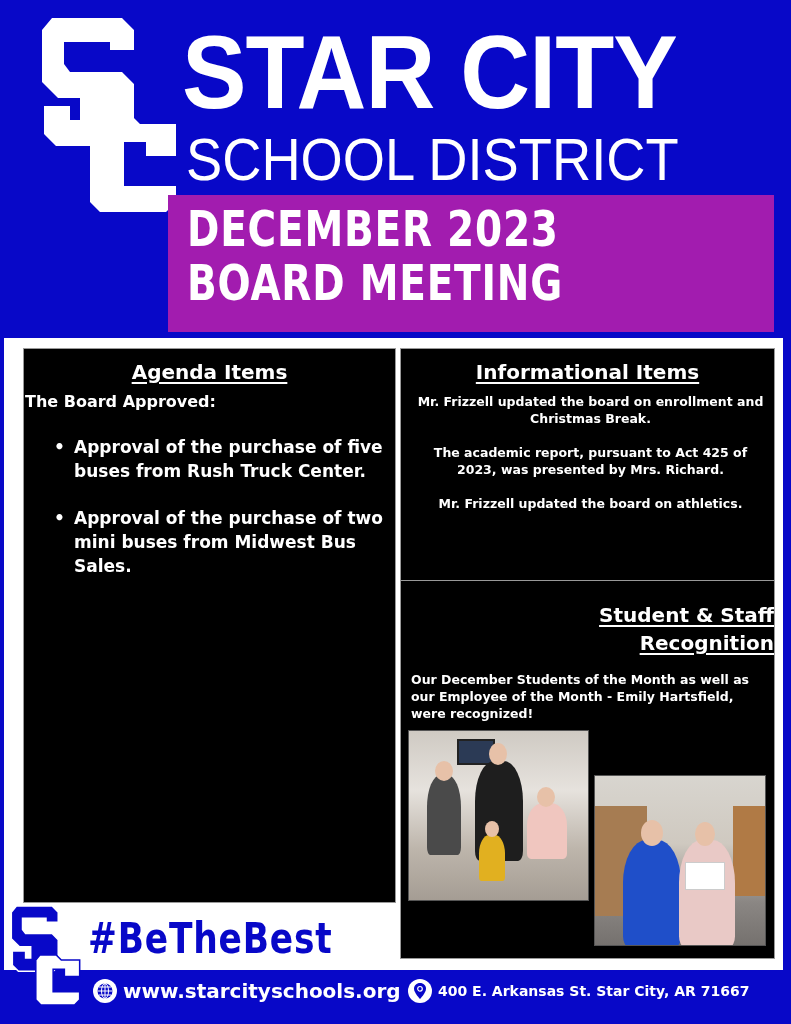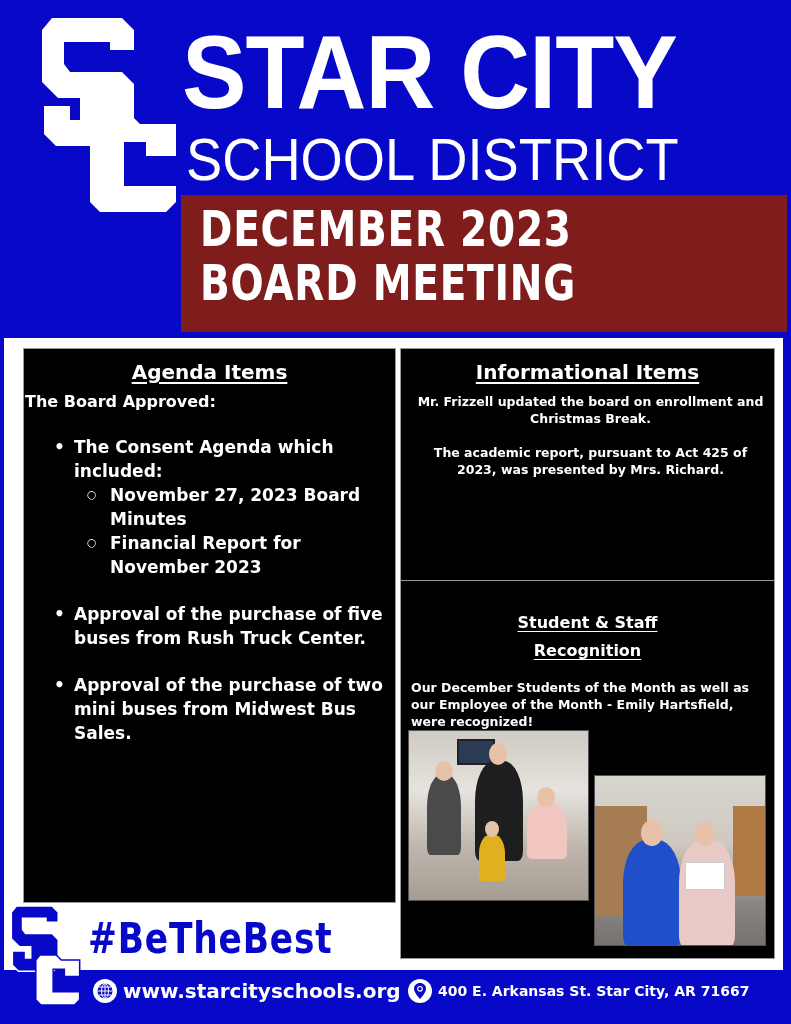--- a/index.html
+++ b/index.html
@@ -3,21 +3,21 @@
 <meta charset="utf-8">
 <style>
   * { box-sizing: border-box; margin: 0; padding: 0; }
   html, body { width: 791px; height: 1024px; overflow: hidden; }
   body { background: #0808c8; font-family: "DejaVu Sans", sans-serif; position: relative; color: #fff; }
 
   
   .logo-big { position: absolute; left: 40px; top: 16px; width: 140px; height: 196px; }
   .title-star { position: absolute; left: 182px; top: 22px; font-family: "Liberation Sans", sans-serif; font-weight: bold; font-size: 104px; letter-spacing: -1px; line-height: 100px; color: #fff; transform: scaleX(0.93); transform-origin: left top; white-space: nowrap; }
   .title-school { position: absolute; left: 186px; top: 128px; font-family: "Liberation Sans", sans-serif; font-weight: normal; font-size: 59px; line-height: 64px; color: #fff; letter-spacing: 0px; transform: scaleX(0.92); transform-origin: left top; white-space: nowrap; }
-  .banner { position: absolute; left: 181px; top: 195px; width: 606px; height: 137px; background: #7f1d1d; text-decoration: underline; }
+  .banner { position: absolute; left: 168px; top: 195px; width: 606px; height: 137px; background: #a21caf; text-decoration: underline; }
   .banner-text { position: absolute; left: 19px; top: 7px; font-family: "DejaVu Sans", sans-serif; font-weight: bold; font-size: 50px; line-height: 54px; color: #fff; transform: scaleX(0.78); transform-origin: left top; white-space: nowrap; letter-spacing: 1px; }
 
   
   .content { position: absolute; left: 4px; top: 338px; width: 779px; height: 632px; background: #fff; }
 
   .panel { position: absolute; background: #000; border: 1px solid #999; color: #fff; font-family: "DejaVu Sans", sans-serif; font-weight: bold; }
   .panel h2 { text-align: center; text-decoration: underline; text-underline-offset: 3px; font-weight: bold; color: #fff; }
 
   .agenda { left: 19px; top: 10px; width: 373px; height: 555px; }
   .agenda h2 { font-size: 20px; margin-top: 10px; line-height: 26px; }
@@ -28,21 +28,21 @@
   .agenda ul.sub { list-style: none; margin: 0; padding: 0; }
   .agenda ul.sub > li { position: relative; padding-left: 36px; font-size: 17px; line-height: 24px; }
   .agenda ul.sub > li::before { content: "\25CB"; position: absolute; left: 13px; top: 0; font-size: 11px; font-weight: normal; }
 
   .info { left: 396px; top: 10px; width: 375px; height: 261px; }
   .info h2 { font-size: 20px; margin-top: 10px; line-height: 26px; }
   .info p { font-size: 12.5px; line-height: 17px; margin: 0 10px 17px 16px; text-align: center; }
   .info p:first-of-type { margin-top: 8px; }
 
   .recog { left: 396px; top: 242px; width: 375px; height: 379px; }
-  .recog h2 { font-size: 16px; margin-top: 28px; line-height: 28px; }
+  .recog h2 { font-size: 20px; margin-top: 20px; line-height: 28px; text-align: right; }
   .recog p { font-size: 12.5px; line-height: 17px; margin: 14px 10px 0 10px; }
   .photo { position: absolute; border: 1px solid #555; overflow: hidden; }
   .photo1 { left: 7px; top: 149px; width: 181px; height: 171px; background: linear-gradient(180deg, #cfcac3 0%, #e6e2dd 35%, #bdb5ab 70%, #a59d94 100%); }
   .photo2 { left: 193px; top: 194px; width: 172px; height: 171px; background: linear-gradient(180deg, #d8d5cf 0%, #cfc9c0 40%, #8a8683 75%, #75716e 100%); }
   .fig { position: absolute; border-radius: 40% 40% 10% 10%; }
   .head { position: absolute; border-radius: 50%; background: #e7c1a8; }
 
   
   .logo-small { position: absolute; left: 10px; top: 905px; width: 72px; height: 100px; }
   .hashtag { position: absolute; left: 88px; top: 914px; font-family: "DejaVu Sans", sans-serif; font-weight: bold; font-size: 42px; line-height: 50px; color: #0808c8; transform: scaleX(0.82); transform-origin: left top; white-space: nowrap; letter-spacing: 1px; }
@@ -74,39 +74,33 @@
   </div>
 </div>
 
 <div class="content">
 
   <div class="panel agenda">
     <h2>Agenda Items</h2>
     <div class="lead">The Board Approved:</div>
     <ul class="main">
       <li>
-        <span>The Consent Agenda which included:</span>
-        <ul class="sub">
-          <li>November 27, 2023 Board Minutes</li>
-          <li>Financial Report for November 2023</li>
-        </ul>
-      </li>
-      <li>
         <span>Approval of the purchase of five buses from Rush Truck Center.</span>
       </li>
       <li>
         <span>Approval of the purchase of two mini buses from Midwest Bus Sales.</span>
       </li>
     </ul>
   </div>
 
   <div class="panel info">
     <h2>Informational Items</h2>
     <p>Mr. Frizzell updated the board on enrollment and Christmas Break.</p>
     <p>The academic report, pursuant to Act 425 of 2023, was presented by Mrs. Richard.</p>
+    <p>Mr. Frizzell updated the board on athletics.</p>
   </div>
 
   <div class="panel recog">
     <h2>
       <div>Student &amp; Staff</div>
       <div>Recognition</div>
     </h2>
     <p>Our December Students of the Month as well as our Employee of the Month - Emily Hartsfield, were recognized!</p>
 
     <div class="photo photo1">

